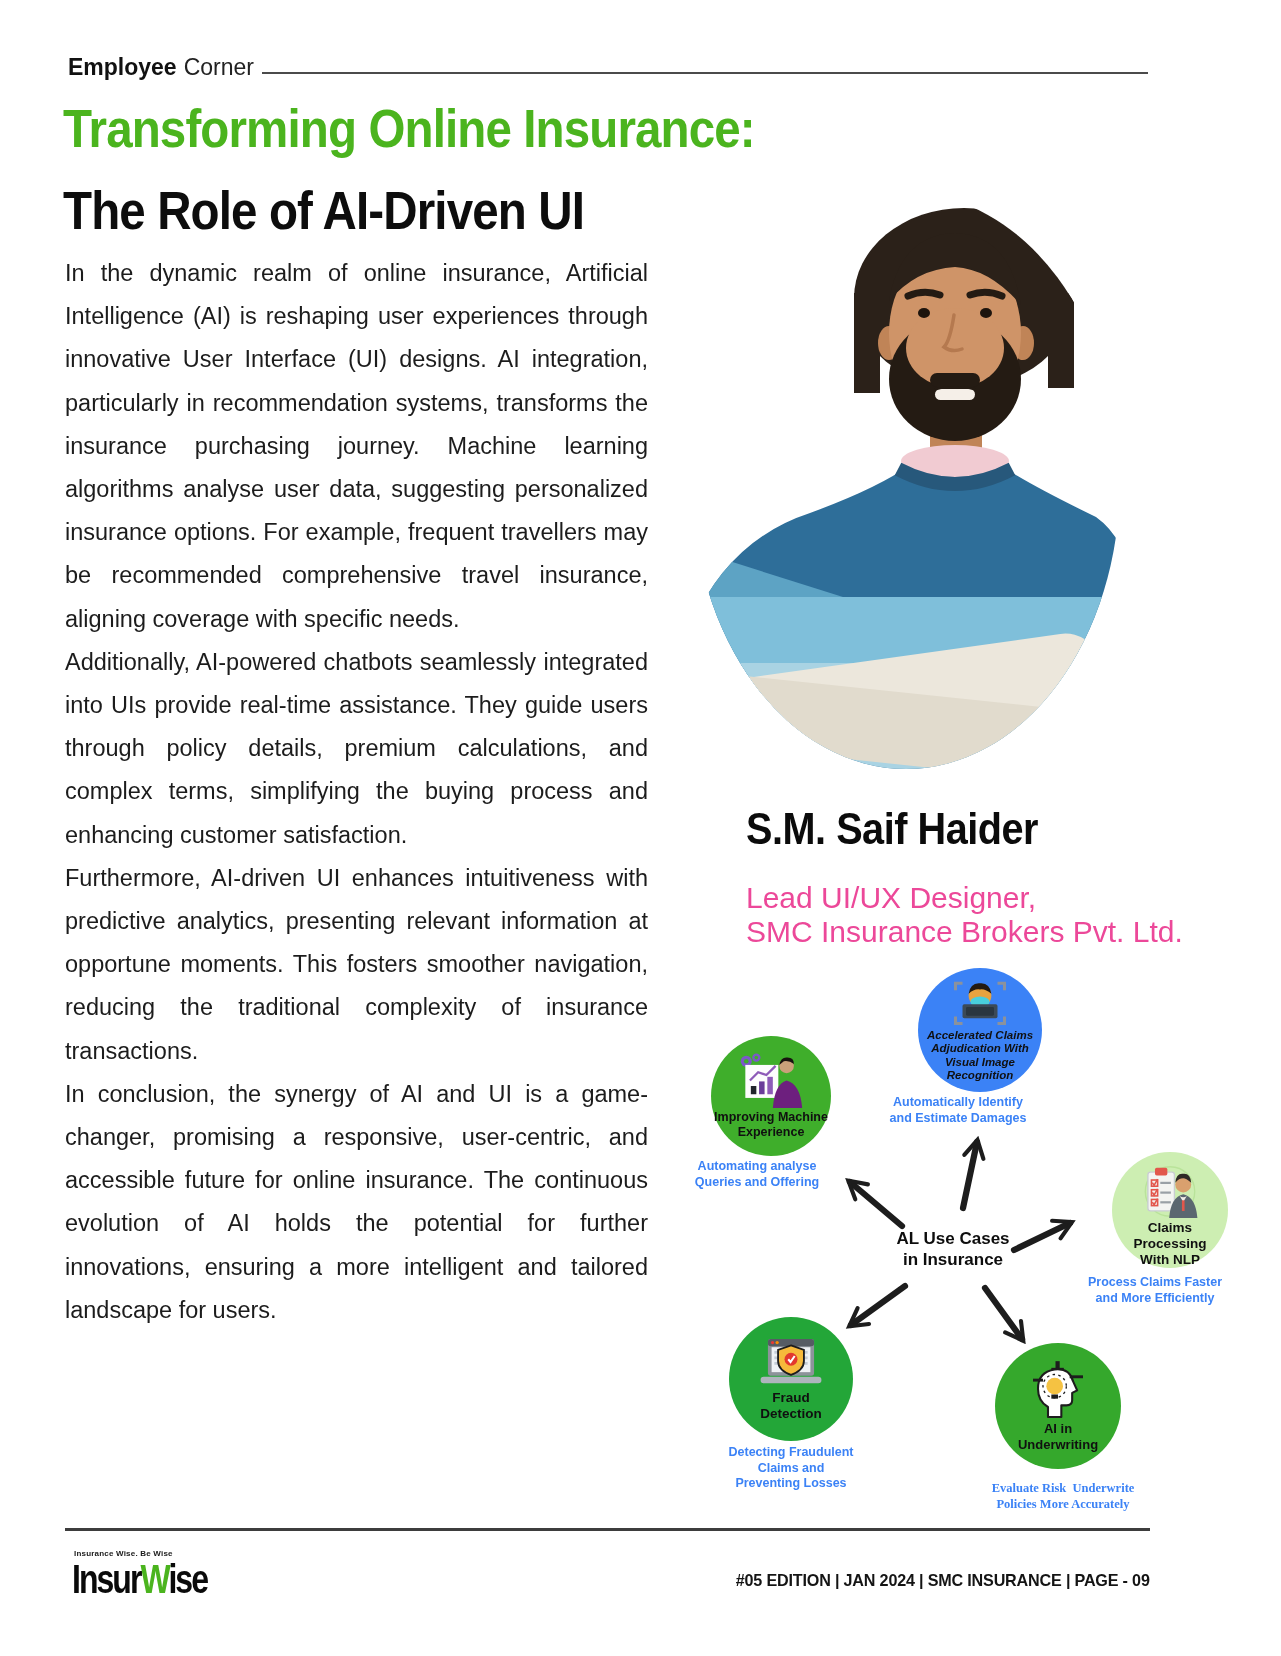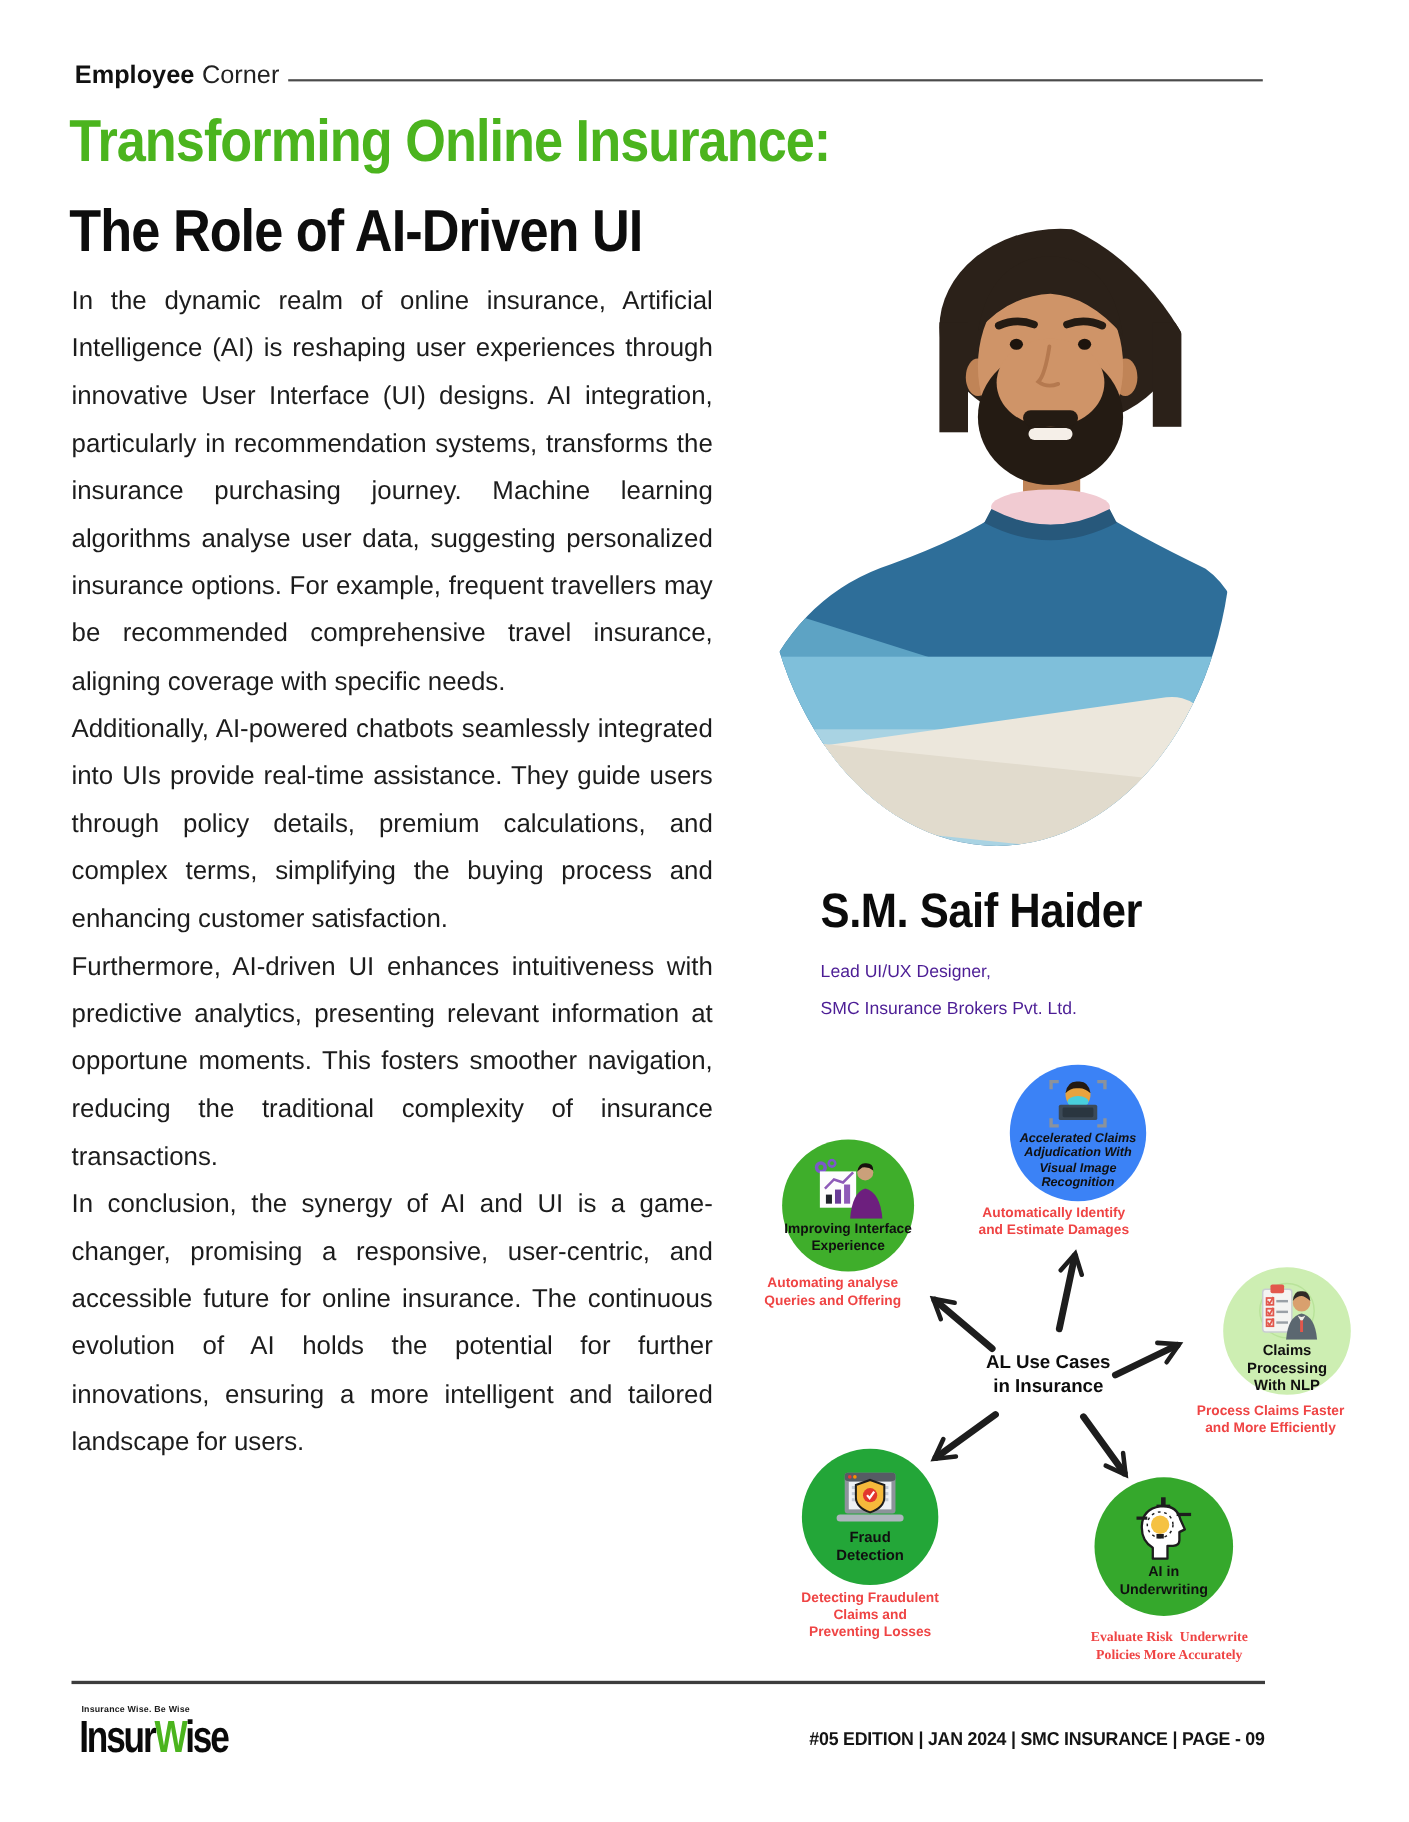--- a/index.html
+++ b/index.html
@@ -23,39 +23,39 @@
   .article { position:absolute; left:65px; top:252px; width:583px;
              font-size:23.5px; line-height:43.2px; text-align:justify; color:#1c1c1c;
              hyphens:manual; -webkit-hyphens:manual; }
   .article p { margin:0; }
   
   .photo { position:absolute; left:692px; top:193px; width:428px; height:576px; }
   
   .author { position:absolute; left:746px; top:804px; }
   .author-name { font-size:44px; font-weight:700; letter-spacing:-0.5px; color:#0b0b0b;
                  white-space:nowrap; transform:scaleX(0.9); transform-origin:left top; }
-  .author-meta { margin-top:13px; font-size:16px; line-height:34px; color:#4c1d95; }
+  .author-meta { margin-top:27px; font-size:30px; line-height:34px; color:#ec4899; }
   
   .diagram { position:absolute; left:660px; top:897px; width:560px; height:645px; }
   .arrows { position:absolute; left:0; top:0; width:560px; height:640px; }
   .node { position:absolute; border-radius:50%; display:flex; flex-direction:column;
           align-items:center; justify-content:center; text-align:center; }
   .node-label { font-weight:700; white-space:pre-line; color:#101010; }
   .n-accelerated { left:258px; top:71px;  width:124px; height:124px; }
   .n-accelerated .node-label { font-size:11.5px; line-height:13.5px; margin-top:2px; }
   .n-improving   { left:51px;  top:139px; width:120px; height:120px; }
   .n-improving .node-label { font-size:12.5px; line-height:15px; margin-top:2px; }
   .n-claims      { left:452px; top:255px; width:116px; height:116px;justify-content:flex-end; }
   .n-claims .node-label { font-size:13.5px; line-height:16px; margin-top:2px; }
   .n-fraud       { left:69px;  top:420px; width:124px; height:124px; }
   .n-fraud .node-label { font-size:13.5px; line-height:16px; margin-top:2px; }
   .n-underwriting{ left:335px; top:446px; width:126px; height:126px; }
   .n-underwriting .node-label { font-size:13px; line-height:15.5px; margin-top:2px; }
   .caption { position:absolute; font-weight:700; font-size:12.5px; line-height:15.5px;
-             text-align:center; white-space:pre-line; color:#ef4444; }
+             text-align:center; white-space:pre-line; color:#3b82f6; }
   .c-improving    { left:12px;  top:262px; width:170px; }
   .c-accelerated  { left:193px; top:198px; width:210px; }
   .c-claims       { left:390px; top:378px; width:210px; }
   .c-fraud        { left:36px;  top:548px; width:190px; }
   .c-underwriting { left:303px; top:584px; width:200px;font-family:Liberation Serif, serif; }
   .center-label { position:absolute; left:213px; top:331px; width:160px; text-align:center;
                   font-weight:700; font-size:17px; line-height:21px; white-space:pre-line; color:#0d0d0d; }
   
   .rule-bottom { position:absolute; left:65px; top:1528px; width:1085px; height:3px; background:#3d3d3d; }
   .logo { position:absolute; left:72px; top:1549px; }
@@ -175,21 +175,21 @@
           <circle cx="20" cy="5" r="2" fill="#3fae2b"></circle>
         <rect x="8" y="13" width="36" height="36" fill="#fdfdfd"></rect>
         <rect x="14" y="36" width="6" height="9" fill="#20242b"></rect>
         <rect x="23" y="31" width="6" height="14" fill="#6a3d9a"></rect>
         <rect x="32" y="26" width="6" height="19" fill="#8e5bb8"></rect>
         <polyline points="13,30 22,21 31,24 41,14" stroke="#8e5bb8" stroke-width="2.5" fill="none"></polyline>
         <circle cx="53" cy="14" r="8" fill="#caa07a"></circle>
         <path d="M 45 13 Q 47 4 54 5 Q 61 5 61 12 Q 56 8 50 9 Z" fill="#17120e"></path>
         <path d="M 38 60 Q 40 34 53 30 Q 68 34 70 60 Z" fill="#6d1f7e"></path>
       </svg>
-      <div class="node-label">Improving Interface
+      <div class="node-label">Improving Machine
 Experience</div>
     </div>
     <div class="caption c-improving">Automating analyse
 Queries and Offering</div>
 
     <div class="node n-accelerated" style="background: #3b82f6; font-style: italic;">
       <svg viewBox="0 0 64 56" width="56" height="49">
         <g stroke="#8b929c" stroke-width="3.5" fill="none">
           <path d="M 12 6 L 4 6 L 4 14"></path>
           <path d="M 52 6 L 60 6 L 60 14"></path>

